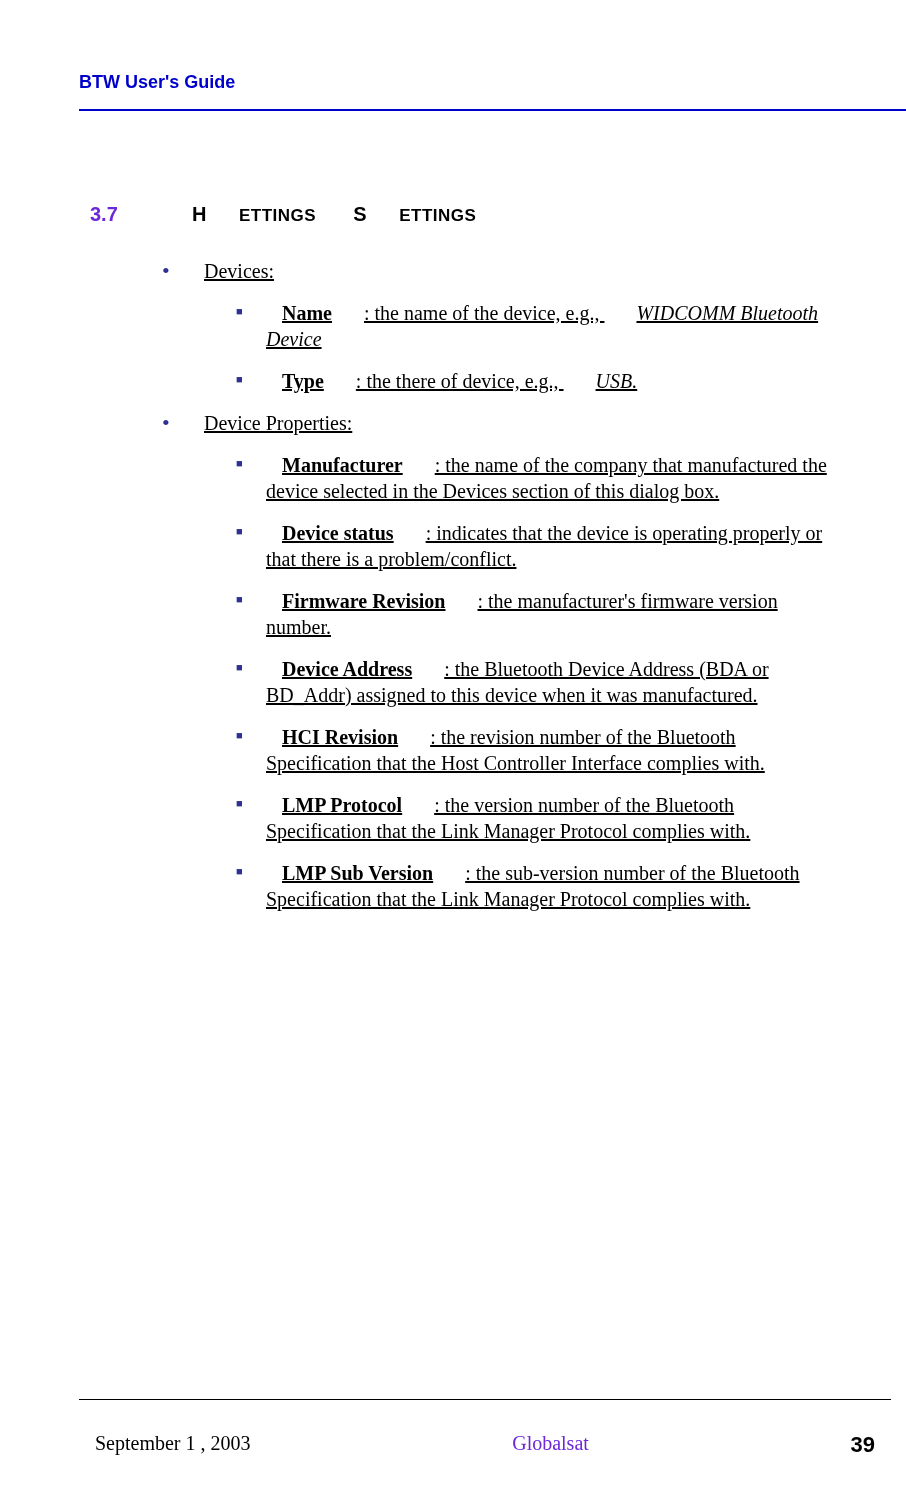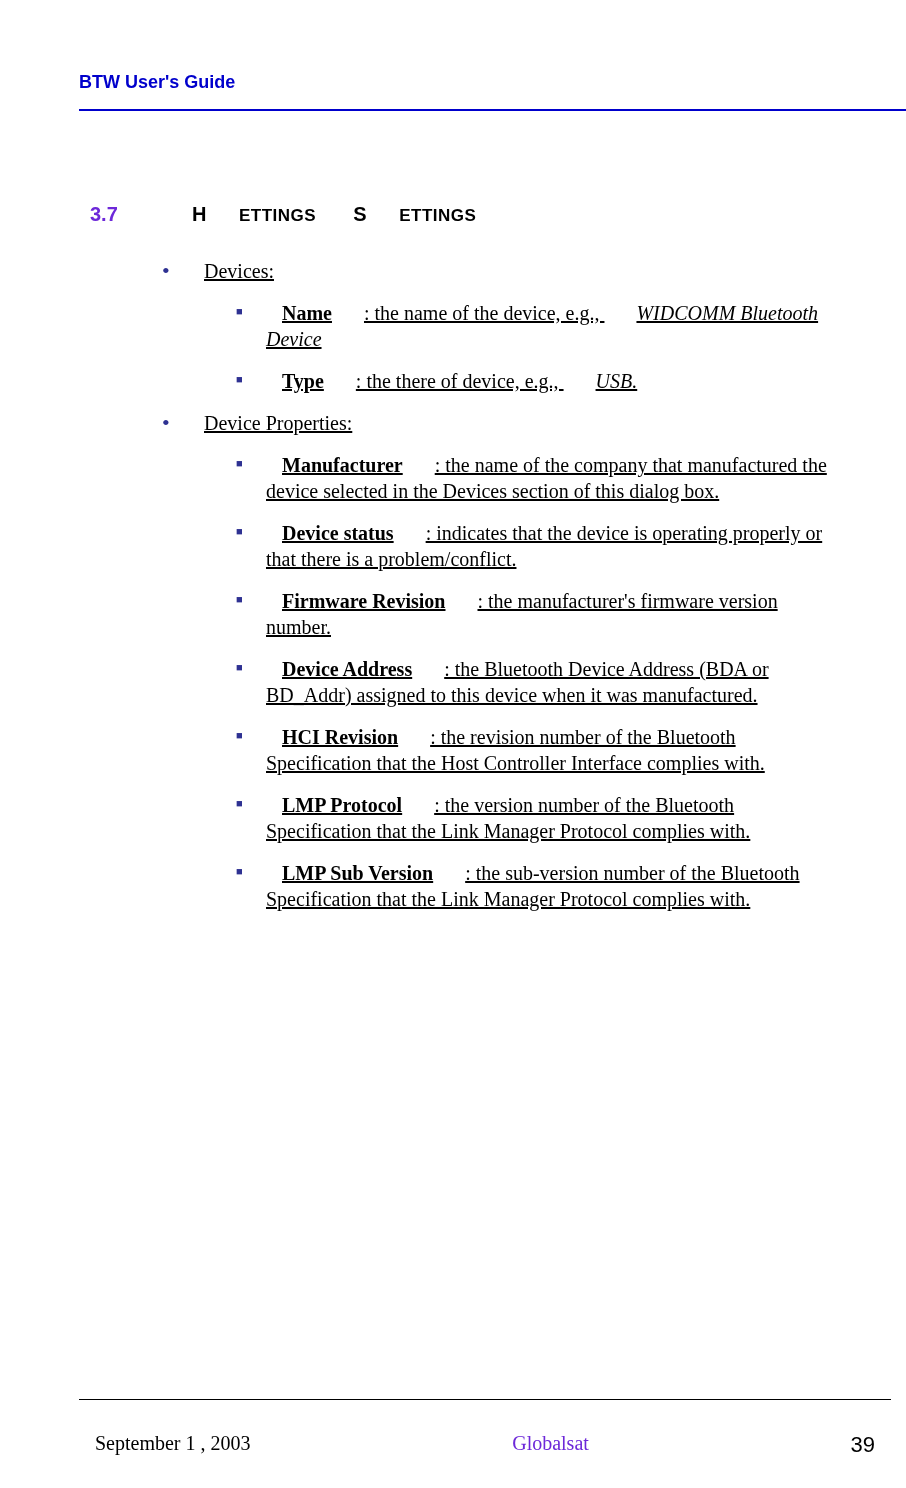--- a/index.html
+++ b/index.html
@@ -124,21 +124,21 @@
       display: flex;
       justify-content: space-between;
       align-items: flex-start;
       font-size: 20px;
     }
     .footer-center {
       color: #6d28d9;
     }
     .footer-right {
       font-family: Arial, Helvetica, sans-serif;
-      font-weight: normal;
+      font-weight: bold;
       font-size: 22px;
     }
   </style>
 </head>
 <body>
 
 <div class="header">
   <div class="header-title">BTW User's Guide</div>
   <hr class="header-line">
 </div>

